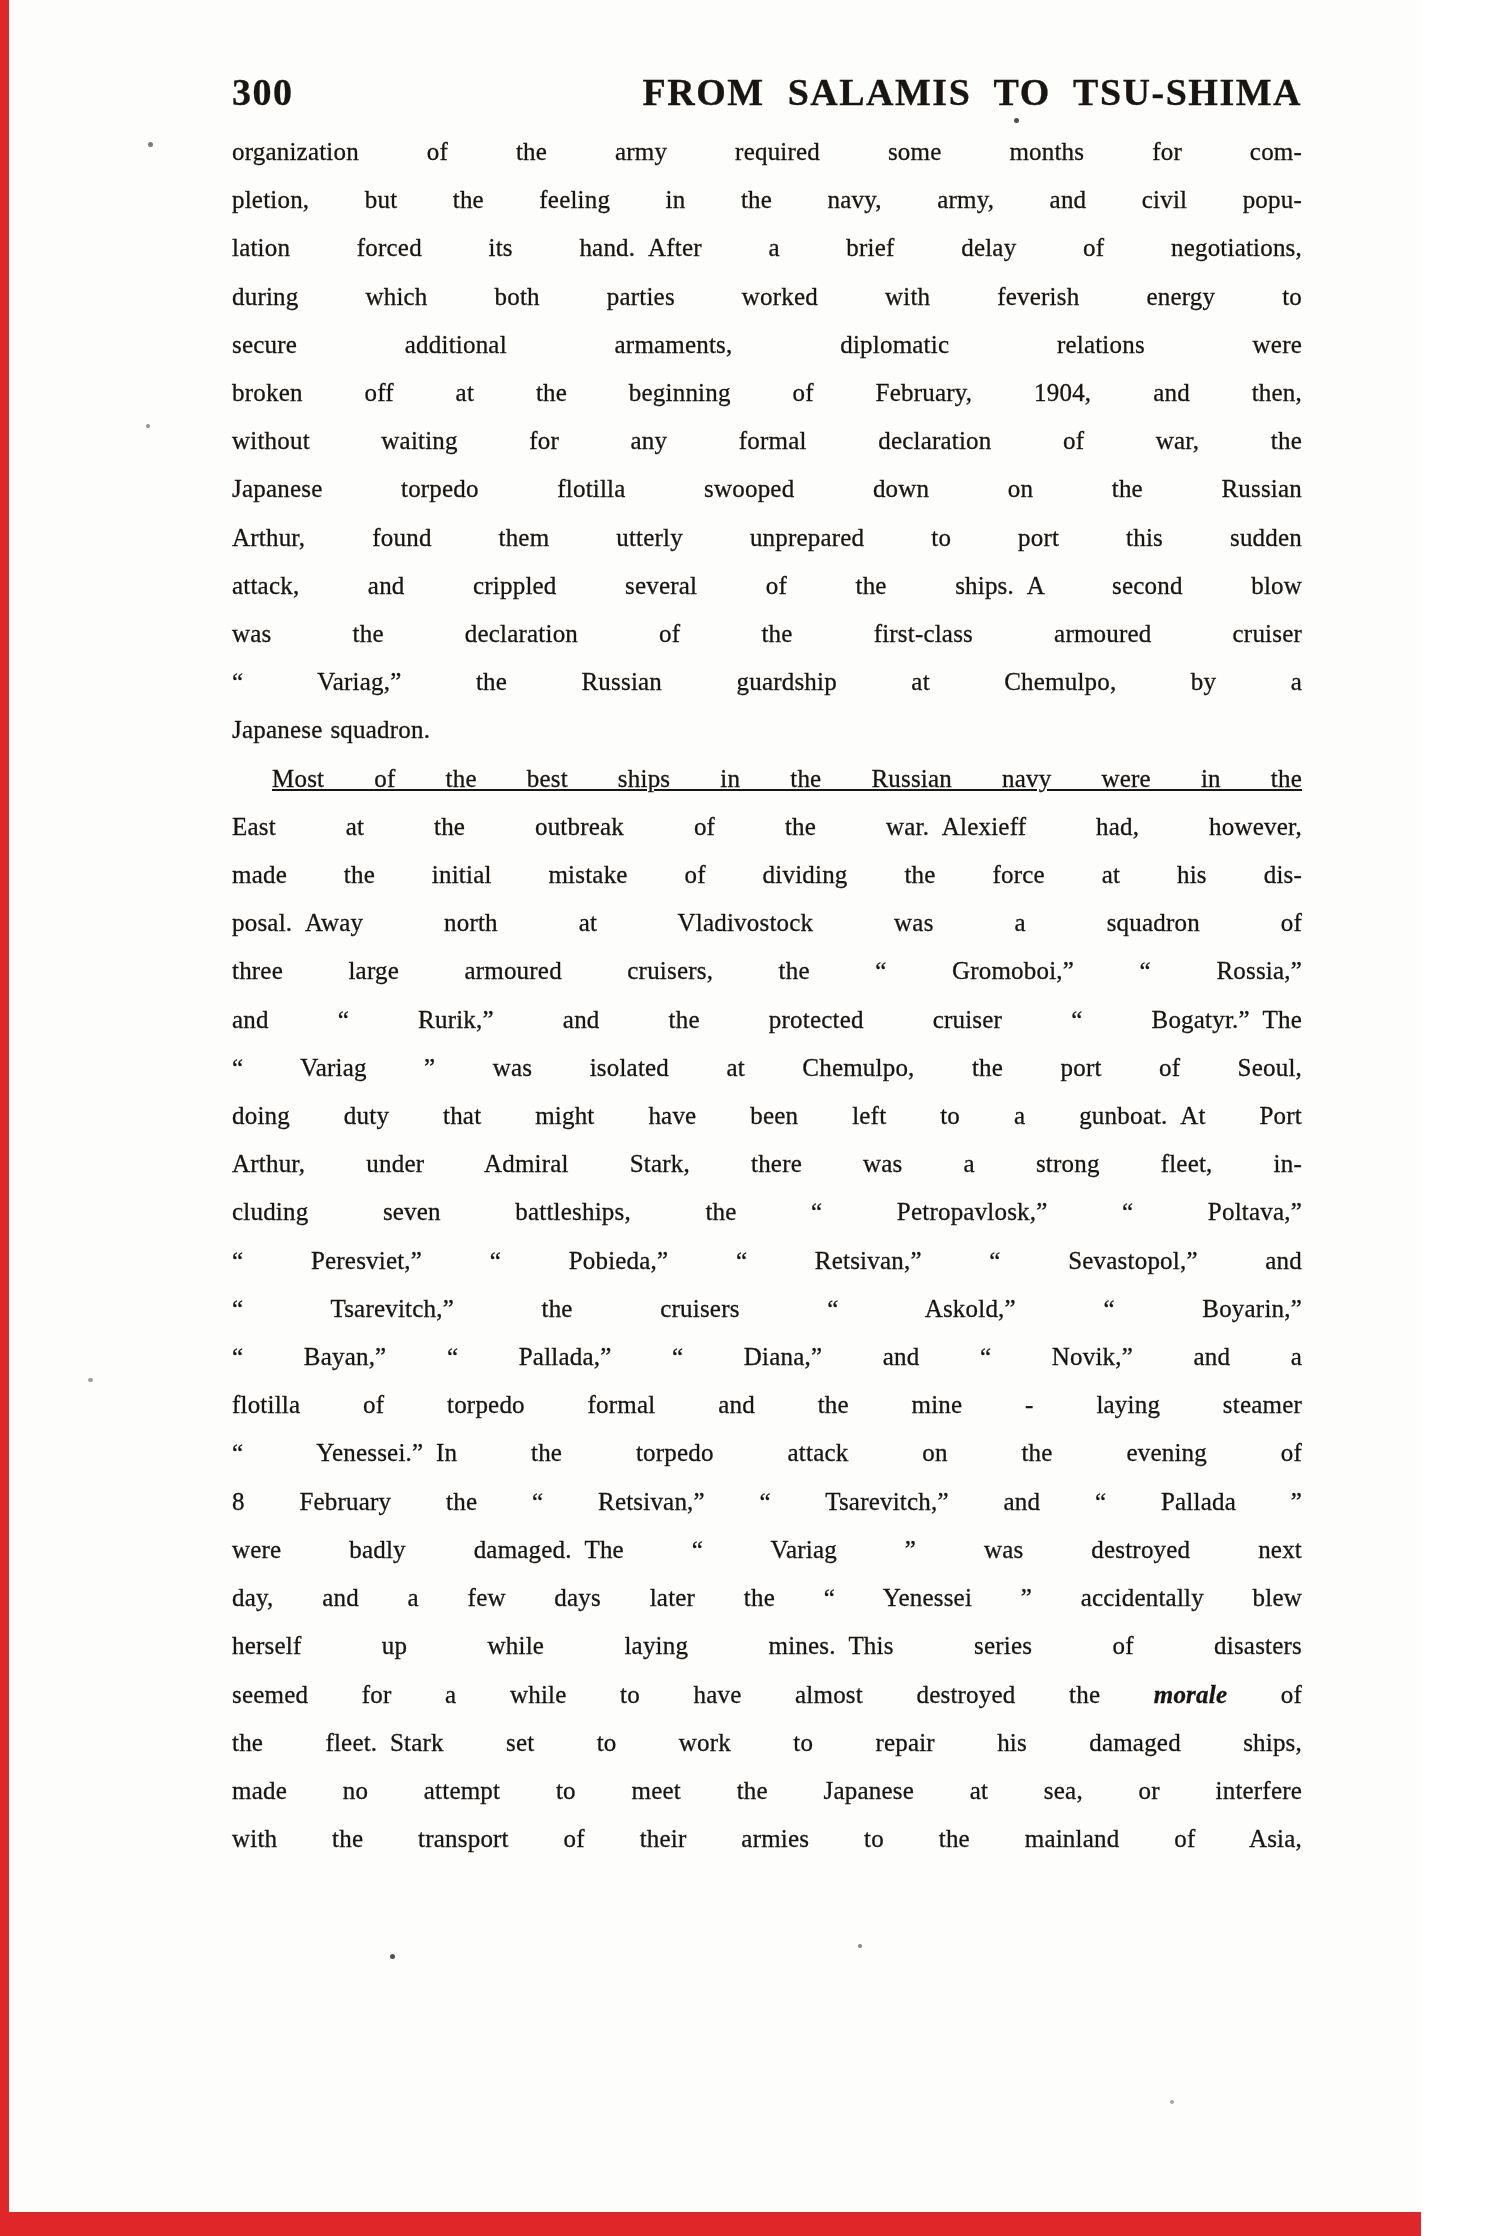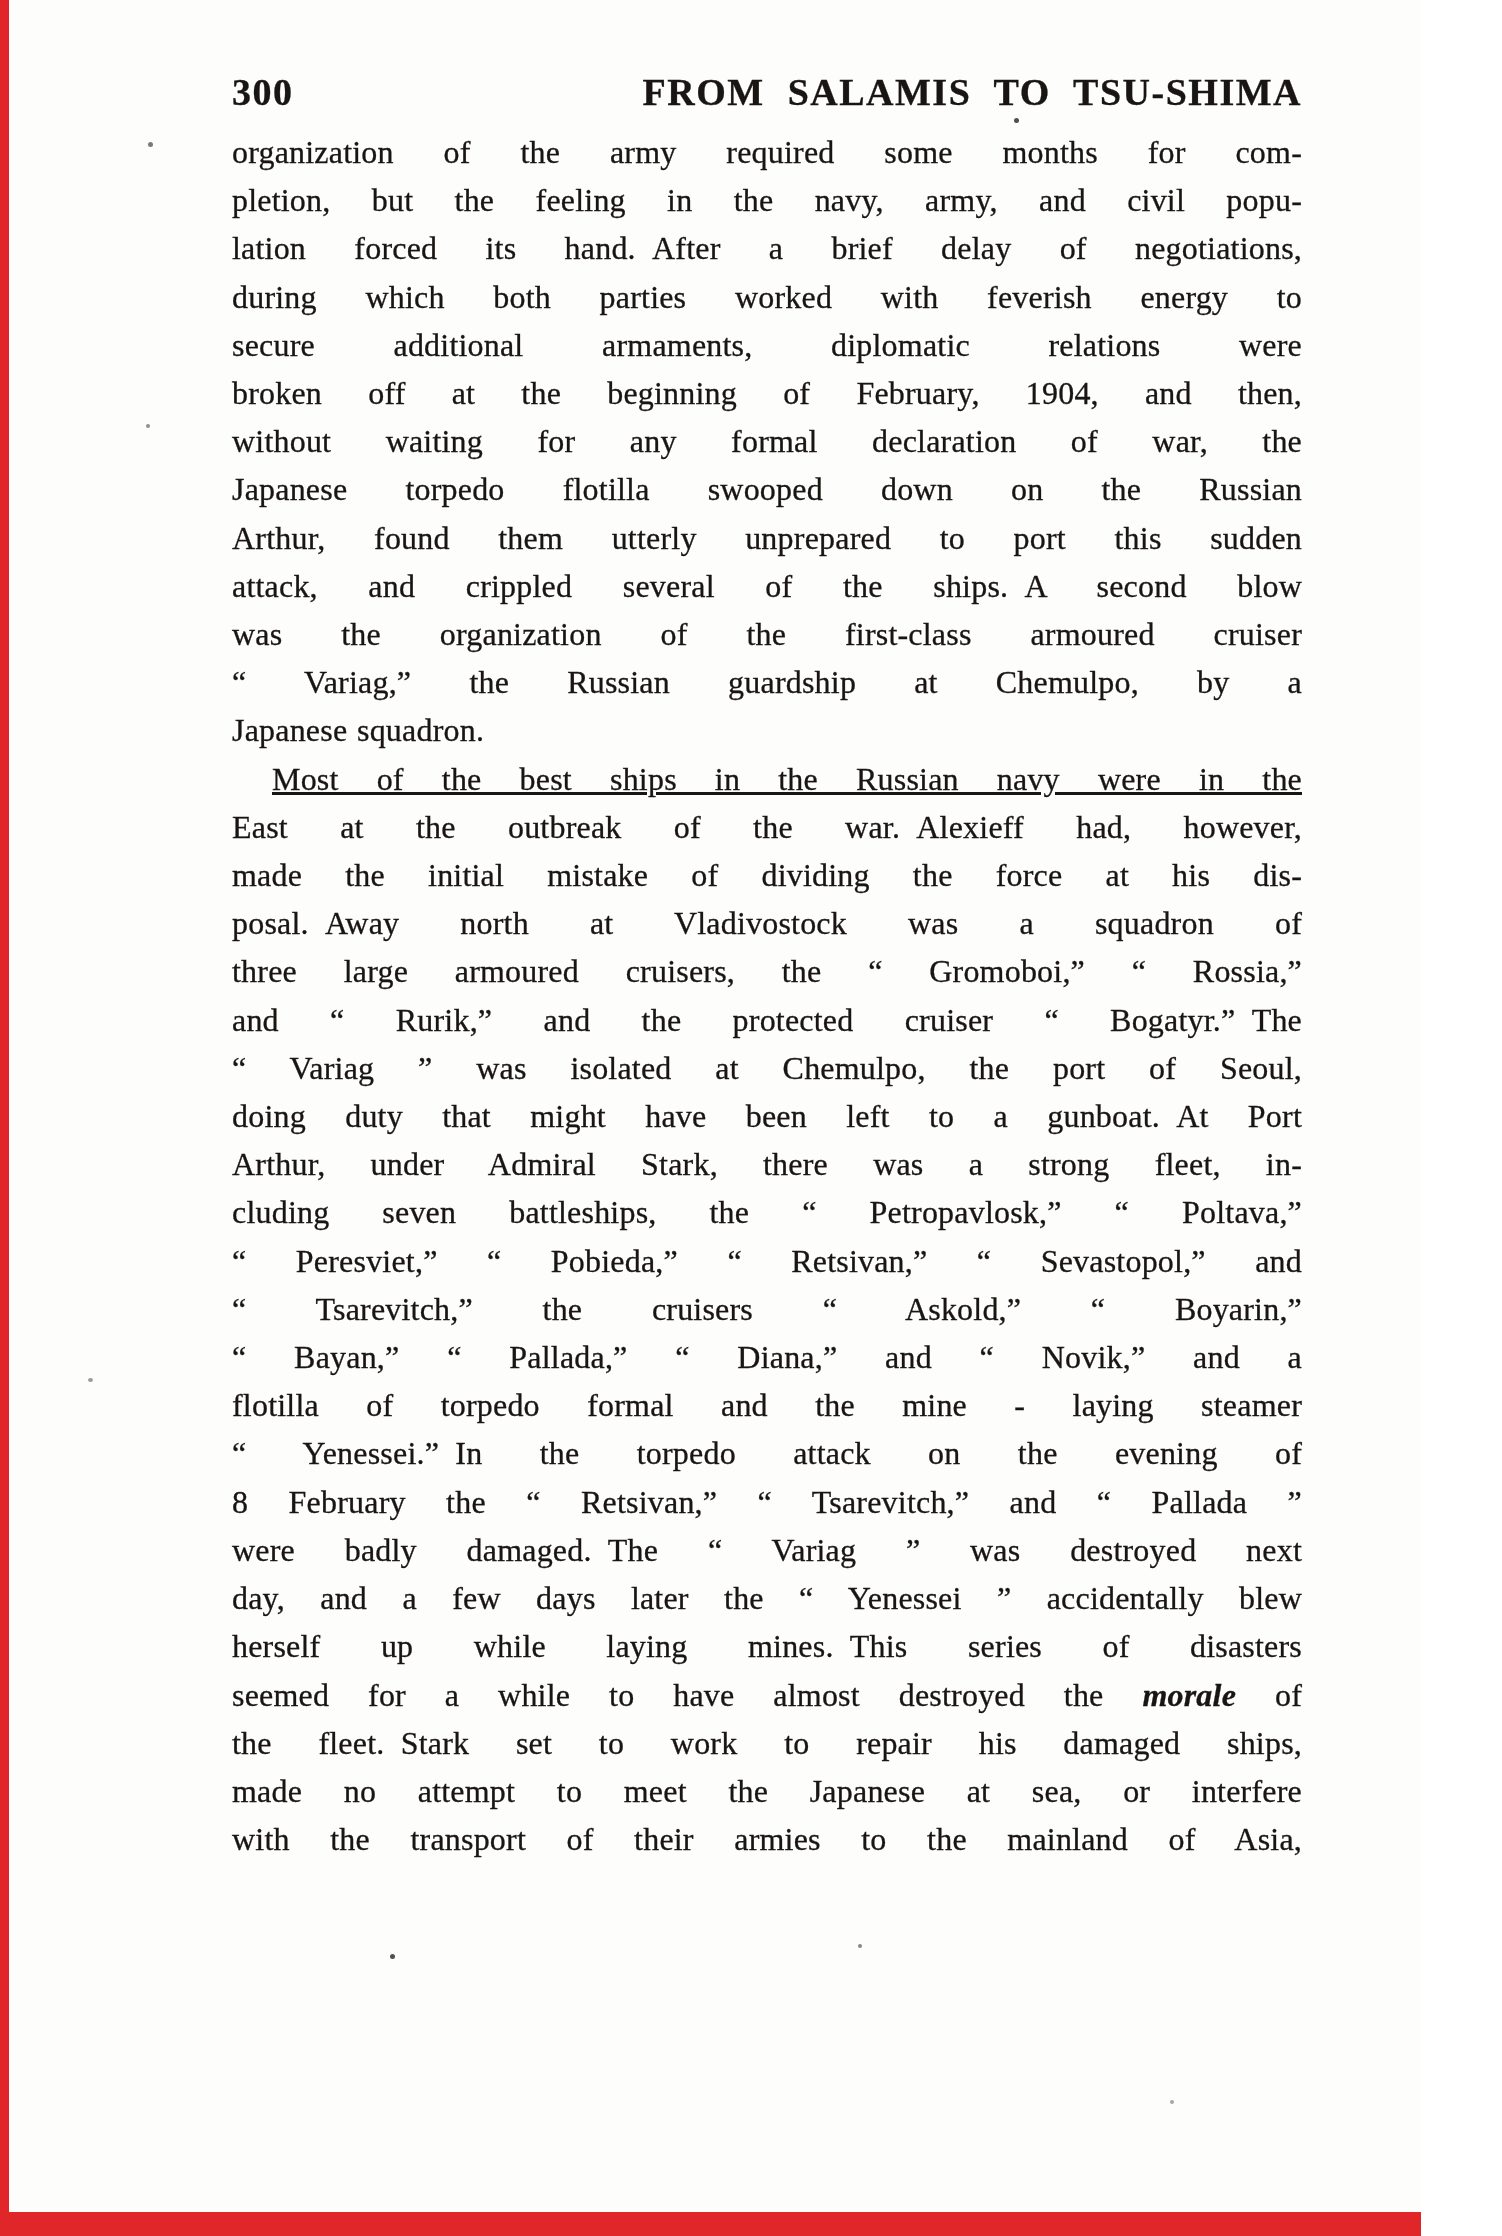--- a/index.html
+++ b/index.html
@@ -49,21 +49,21 @@
   }
   .running-header .pagenum {
     flex: 0 0 auto;
   }
   .running-header .title {
     flex: 1 1 auto;
     text-align: right;
     word-spacing: 12px;
   }
   .bodytext {
-    font-size: 32px;
+    font-size: 25px;
     line-height: 48.2px;
     letter-spacing: 0.2px;
     word-spacing: 1.5px;
     -webkit-text-stroke: 0.3px currentColor;
   }
   .bodytext .line {
     text-align: justify;
     text-align-last: justify;
   }
   .bodytext .line.para-end {
@@ -117,21 +117,21 @@
         <div class="line">organization of the army required some months for com-</div>
         <div class="line">pletion, but the feeling in the navy, army, and civil popu-</div>
         <div class="line">lation forced its hand. After a brief delay of negotiations,</div>
         <div class="line">during which both parties worked with feverish energy to</div>
         <div class="line">secure additional armaments, diplomatic relations were</div>
         <div class="line">broken off at the beginning of February, 1904, and then,</div>
         <div class="line">without waiting for any formal declaration of war, the</div>
         <div class="line">Japanese torpedo flotilla swooped down on the Russian</div>
         <div class="line">Arthur, found them utterly unprepared to port this sudden</div>
         <div class="line">attack, and crippled several of the ships. A second blow</div>
-        <div class="line">was the organization of the first-class armoured cruiser</div>
+        <div class="line">was the declaration of the first-class armoured cruiser</div>
         <div class="line">“ Variag,” the Russian guardship at Chemulpo, by a</div>
         <div class="line para-end">Japanese squadron.</div>
         <div class="line indent">Most of the best ships in the Russian navy were in the</div>
         <div class="line">East at the outbreak of the war. Alexieff had, however,</div>
         <div class="line">made the initial mistake of dividing the force at his dis-</div>
         <div class="line">posal. Away north at Vladivostock was a squadron of</div>
         <div class="line">three large armoured cruisers, the “ Gromoboi,” “ Rossia,”</div>
         <div class="line">and “ Rurik,” and the protected cruiser “ Bogatyr.” The</div>
         <div class="line">“ Variag ” was isolated at Chemulpo, the port of Seoul,</div>
         <div class="line">doing duty that might have been left to a gunboat. At Port</div>

